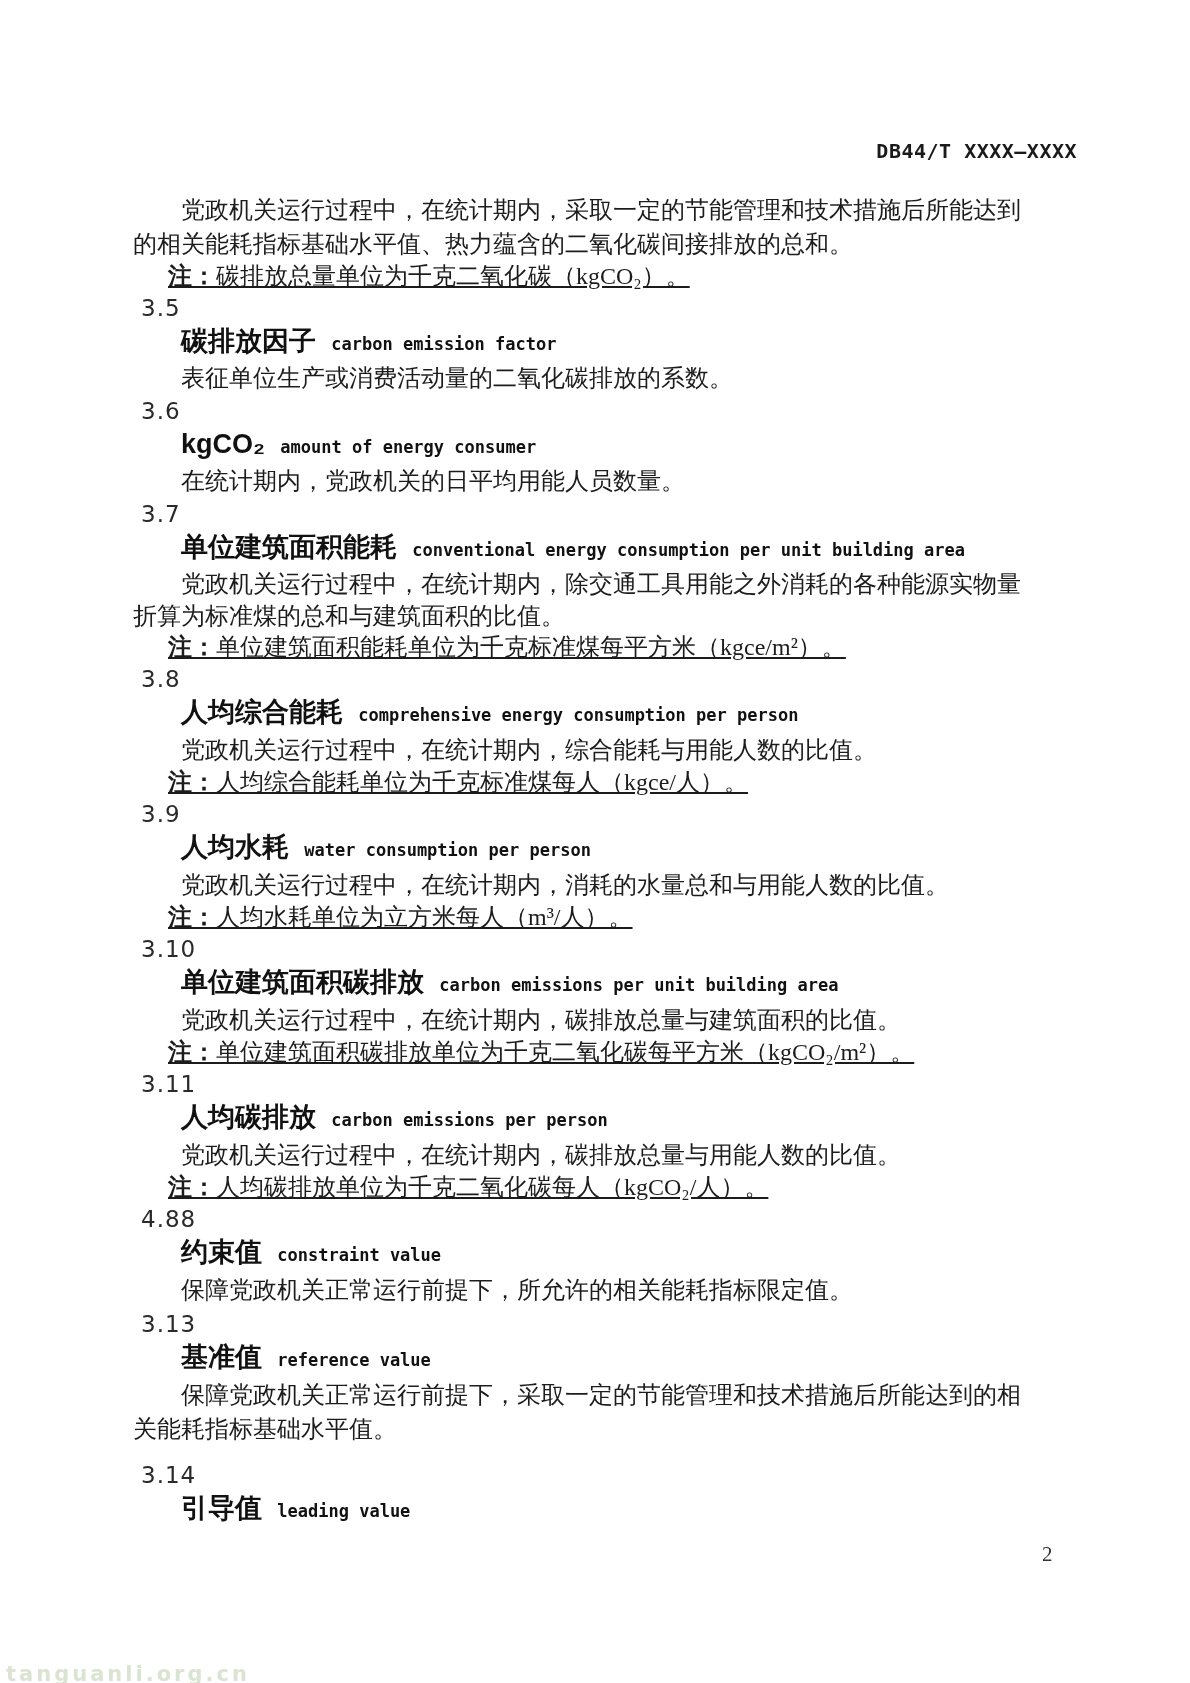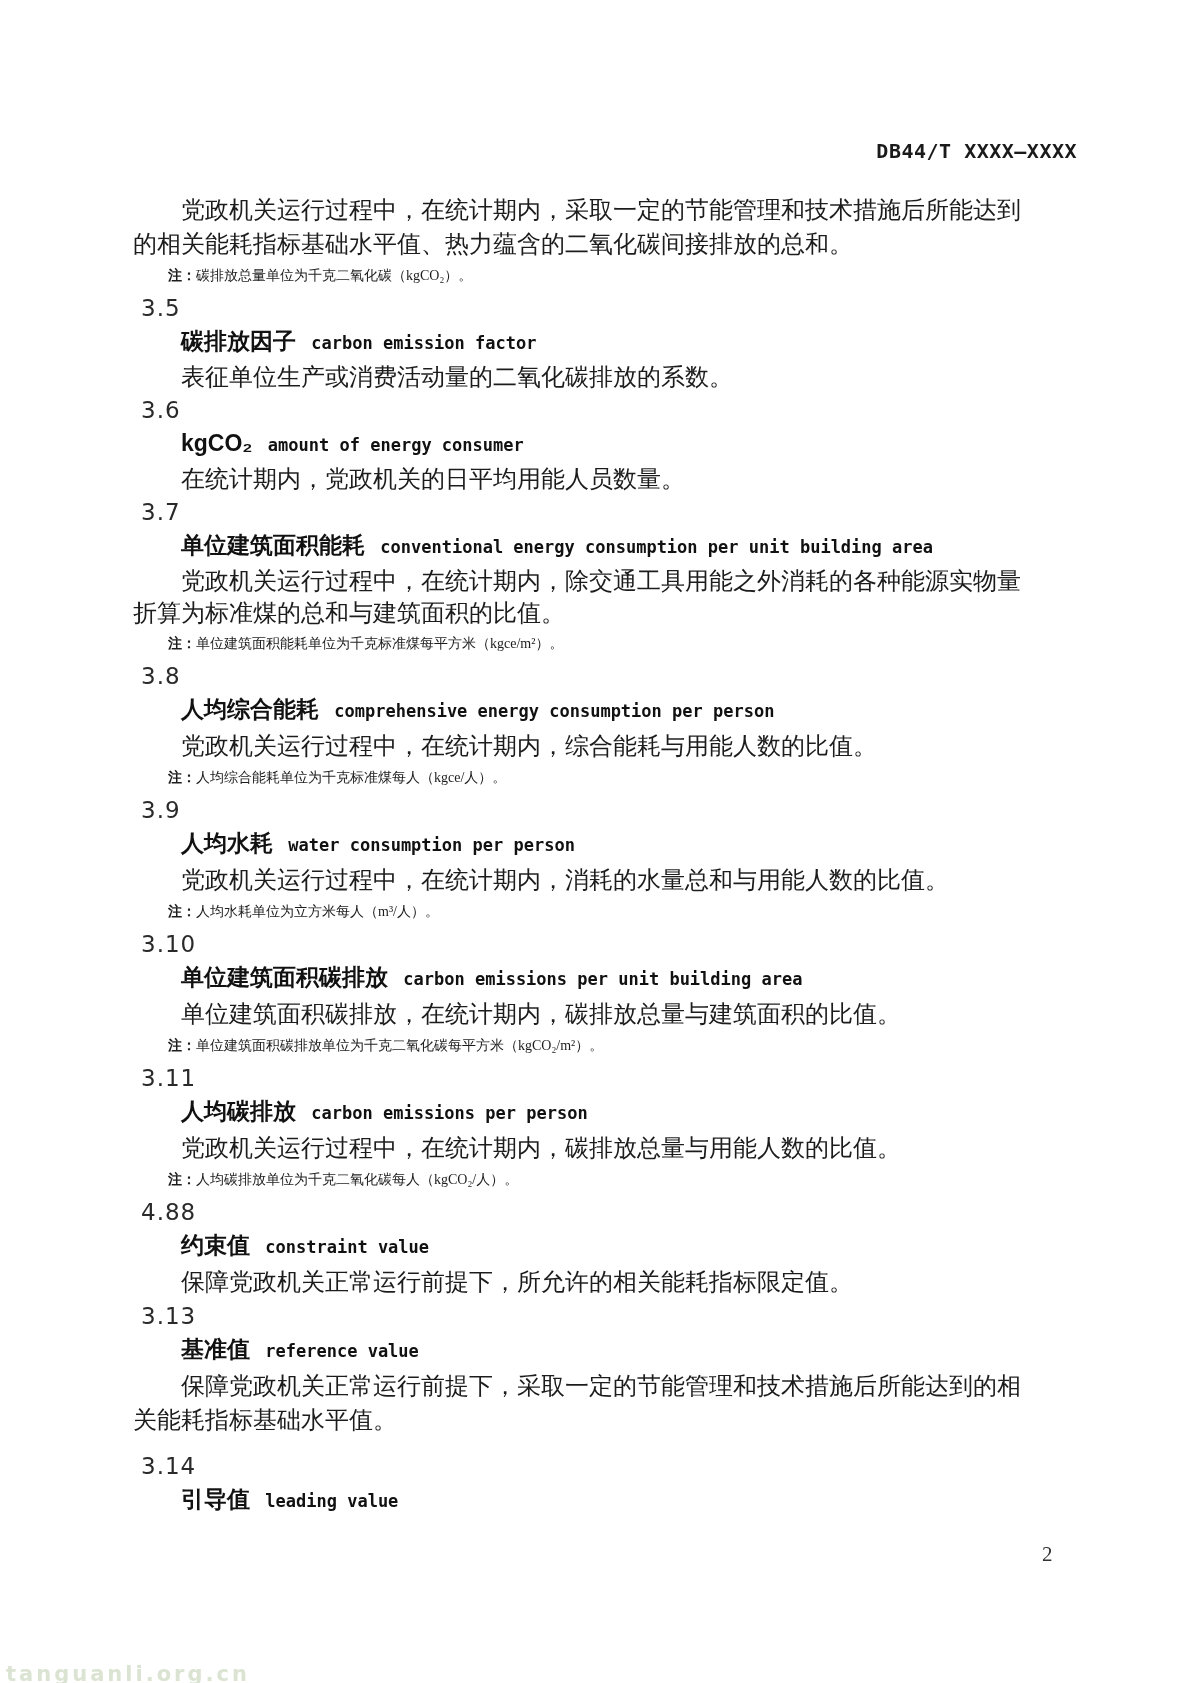--- a/index.html
+++ b/index.html
@@ -27,34 +27,35 @@
   .sec-num{
     font-family:"DejaVu Sans","Liberation Sans",sans-serif;
     font-size:23px;line-height:31px;margin:2px 0 0 0;padding-left:8px;
     letter-spacing:1px;color:#2a2a2a;
   }
   .term-line{
     line-height:33px;margin:1px 0 0 0;padding-left:48px;white-space:nowrap;
   }
   .term-zh{
     font-family:"Liberation Sans","DejaVu Sans",sans-serif;
-    font-weight:bold;font-size:23px;color:#111;
+    font-weight:bold;font-size:27px;color:#111;
   }
   .term-en{
     font-family:"DejaVu Sans Mono","Liberation Mono",monospace;
     font-weight:bold;font-size:17px;color:#111;margin-left:0.9em;
   }
   .def{
     font-size:24px;line-height:32px;margin:1px 0 0 0;
     text-indent:2em;word-break:break-all;
   }
   .def-tall{line-height:34px;}
   .note{
-    font-size:14px;line-height:30px;margin:0;padding-left:35px;
+    font-size:24px;line-height:30px;margin:0;padding-left:35px;
     word-break:break-all;
+    text-decoration:underline;
   }
   .note-label{font-weight:bold;}
   .gap-before{}
   .mb-13{margin-bottom:14px;}
   .page-num{
     position:absolute;left:1042px;top:1542px;
     font-family:"Liberation Serif","DejaVu Serif",serif;
     font-size:21px;color:#333;
   }
   .watermark{
@@ -105,21 +106,21 @@
     <div>
       <p class="sec-num">3.9</p>
       <p class="term-line"><span class="term-zh">人均水耗</span><span class="term-en">water consumption per person</span></p>
       <p class="def def-tall">党政机关运行过程中，在统计期内，消耗的水量总和与用能人数的比值。</p>
       <p class="note"><span class="note-label">注：</span><span>人均水耗单位为立方米每人（m³/人）。</span></p>
     </div>
 
     <div>
       <p class="sec-num">3.10</p>
       <p class="term-line"><span class="term-zh">单位建筑面积碳排放</span><span class="term-en">carbon emissions per unit building area</span></p>
-      <p class="def def-tall">单位建筑面积碳排放，在统计期内，碳排放总量与建筑面积的比值。</p>
+      <p class="def def-tall">党政机关运行过程中，在统计期内，碳排放总量与建筑面积的比值。</p>
       <p class="note"><span class="note-label">注：</span><span>单位建筑面积碳排放单位为千克二氧化碳每平方米（kgCO₂/m²）。</span></p>
     </div>
 
     <div class="gap-before">
       <p class="sec-num">3.11</p>
       <p class="term-line"><span class="term-zh">人均碳排放</span><span class="term-en">carbon emissions per person</span></p>
       <p class="def def-tall">党政机关运行过程中，在统计期内，碳排放总量与用能人数的比值。</p>
       <p class="note"><span class="note-label">注：</span><span>人均碳排放单位为千克二氧化碳每人（kgCO₂/人）。</span></p>
     </div>
 

